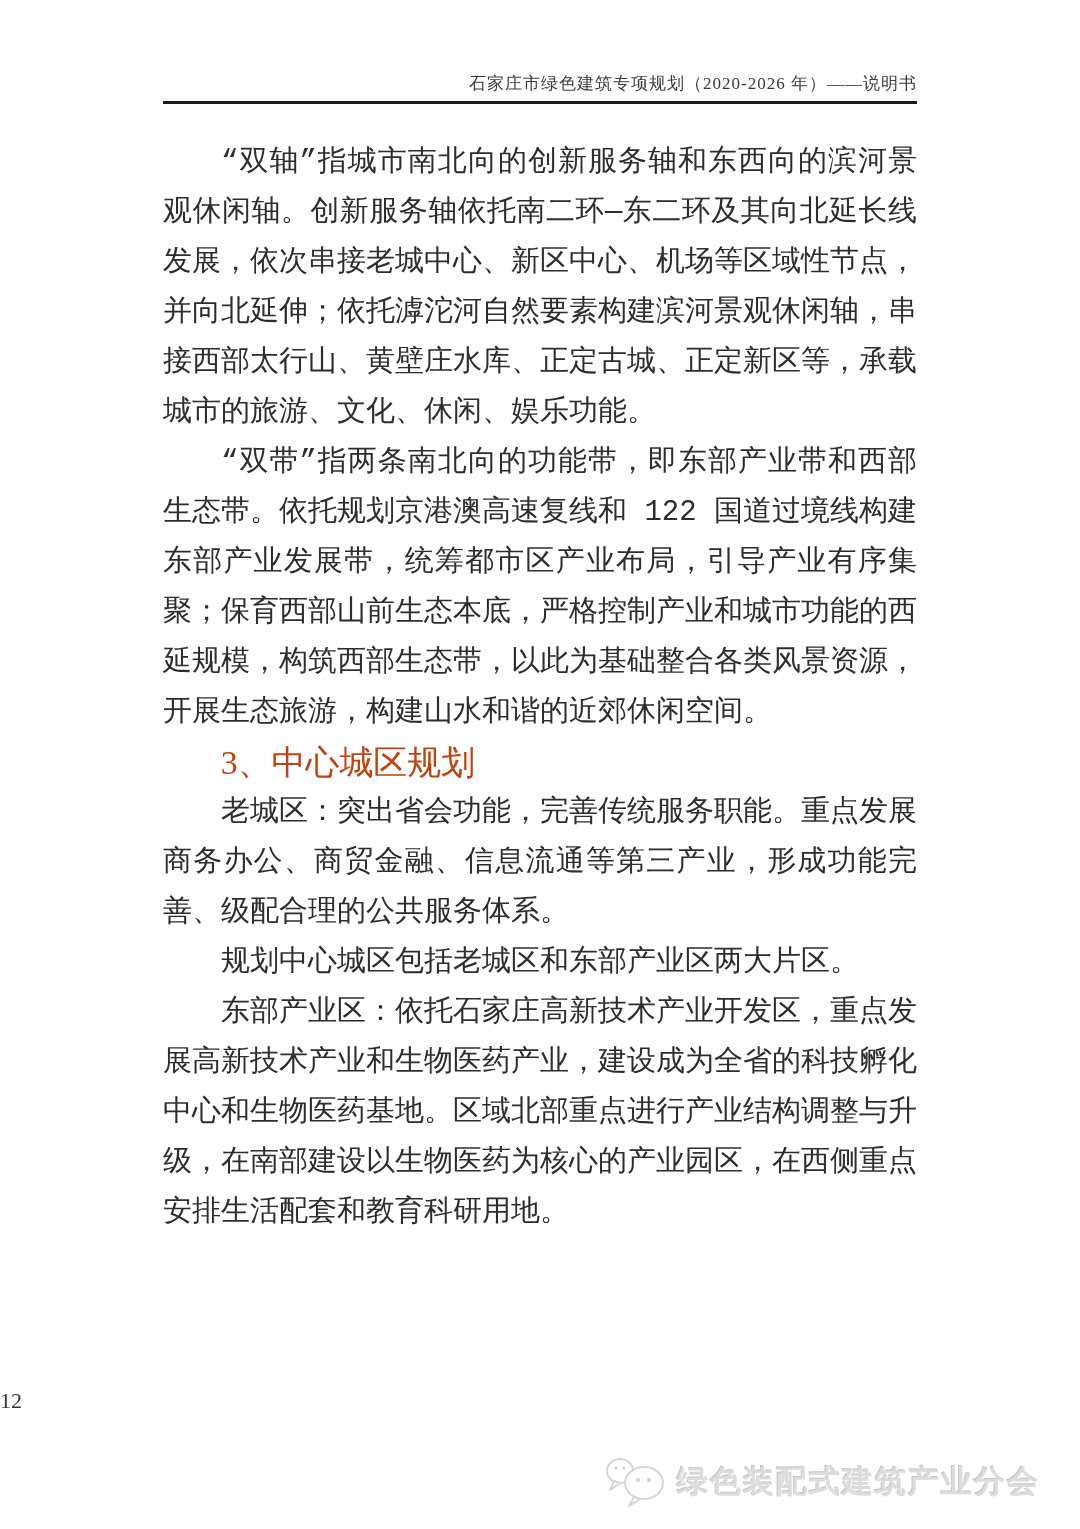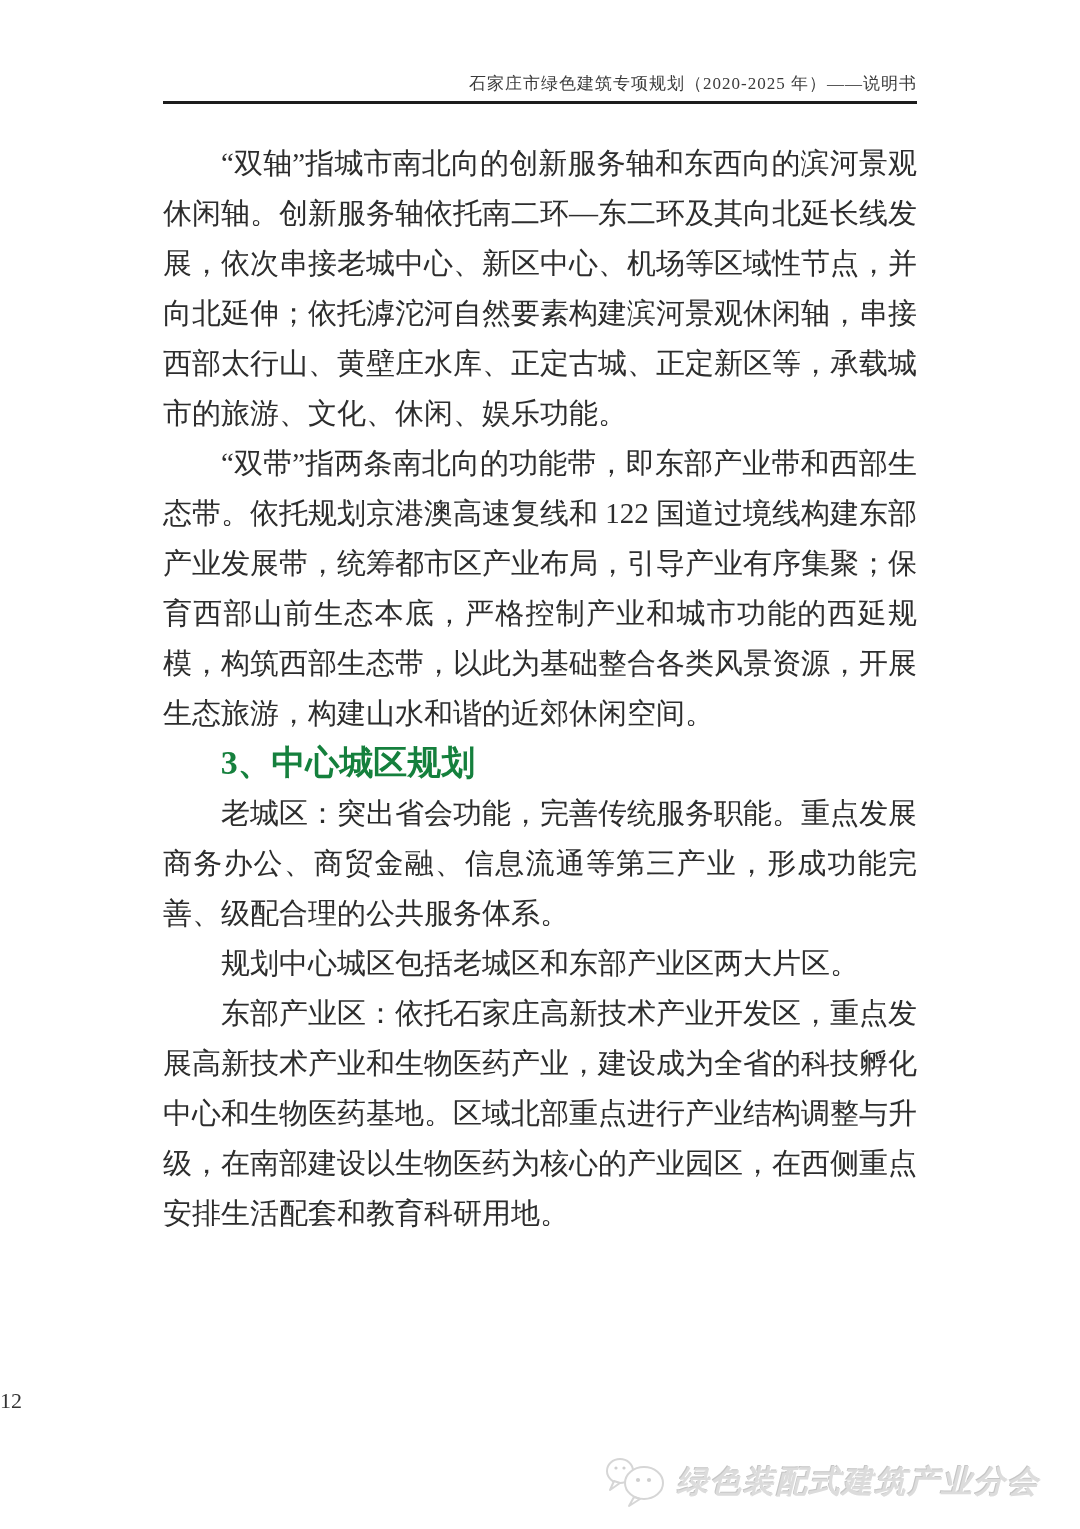--- a/index.html
+++ b/index.html
@@ -37,62 +37,62 @@
     color: #2d2d2d;
     text-align: justify;
   }
   .content p, .content h3 {
     margin: 0;
     padding: 0;
     font-weight: normal;
   }
   .content p.indent {
     text-indent: 2em;
+    font-family: Liberation Mono, monospace;
   }
   .content h3.heading {
-    font-weight: bold;
-    color: #15803d;
+    font-weight: normal;
+    color: #c2410c;
     text-indent: 1.7em;
   }
   .page-number {
     position: absolute;
     top: 1388px;
     left: 0;
     width: 100%;
     text-align: left;
     font-size: 22px;
     color: #333333;
   }
   .watermark {
     position: absolute;
     top: 1452px;
     right: 40px;
     display: flex;
     align-items: center;
     gap: 8px;
-    font-style: italic;
   }
   .watermark-label {
     font-size: 31px;
     letter-spacing: 2px;
     font-weight: bold;
     color: #dcdcdc;
     text-shadow: 1px 1px 0 #ffffff, -1px -1px 0 #c6c6c6;
     white-space: nowrap;
   }
   .watermark-icon svg {
     display: block;
   }
 </style>
 </head>
 <body>
 
 <div class="page">
 
-  <div class="header">石家庄市绿色建筑专项规划（2020-2025 年）——说明书</div>
+  <div class="header">石家庄市绿色建筑专项规划（2020-2026 年）——说明书</div>
 
   <div class="content">
       <p class="indent">“双轴”指城市南北向的创新服务轴和东西向的滨河景观休闲轴。创新服务轴依托南二环—东二环及其向北延长线发展，依次串接老城中心、新区中心、机场等区域性节点，并向北延伸；依托滹沱河自然要素构建滨河景观休闲轴，串接西部太行山、黄壁庄水库、正定古城、正定新区等，承载城市的旅游、文化、休闲、娱乐功能。</p>
       <p class="indent">“双带”指两条南北向的功能带，即东部产业带和西部生态带。依托规划京港澳高速复线和 122 国道过境线构建东部产业发展带，统筹都市区产业布局，引导产业有序集聚；保育西部山前生态本底，严格控制产业和城市功能的西延规模，构筑西部生态带，以此为基础整合各类风景资源，开展生态旅游，构建山水和谐的近郊休闲空间。</p>
       <h3 class="heading">3、中心城区规划</h3>
       <p class="indent">老城区：突出省会功能，完善传统服务职能。重点发展商务办公、商贸金融、信息流通等第三产业，形成功能完善、级配合理的公共服务体系。</p>
       <p class="indent">规划中心城区包括老城区和东部产业区两大片区。</p>
       <p class="indent">东部产业区：依托石家庄高新技术产业开发区，重点发展高新技术产业和生物医药产业，建设成为全省的科技孵化中心和生物医药基地。区域北部重点进行产业结构调整与升级，在南部建设以生物医药为核心的产业园区，在西侧重点安排生活配套和教育科研用地。</p>
     </div>
 

